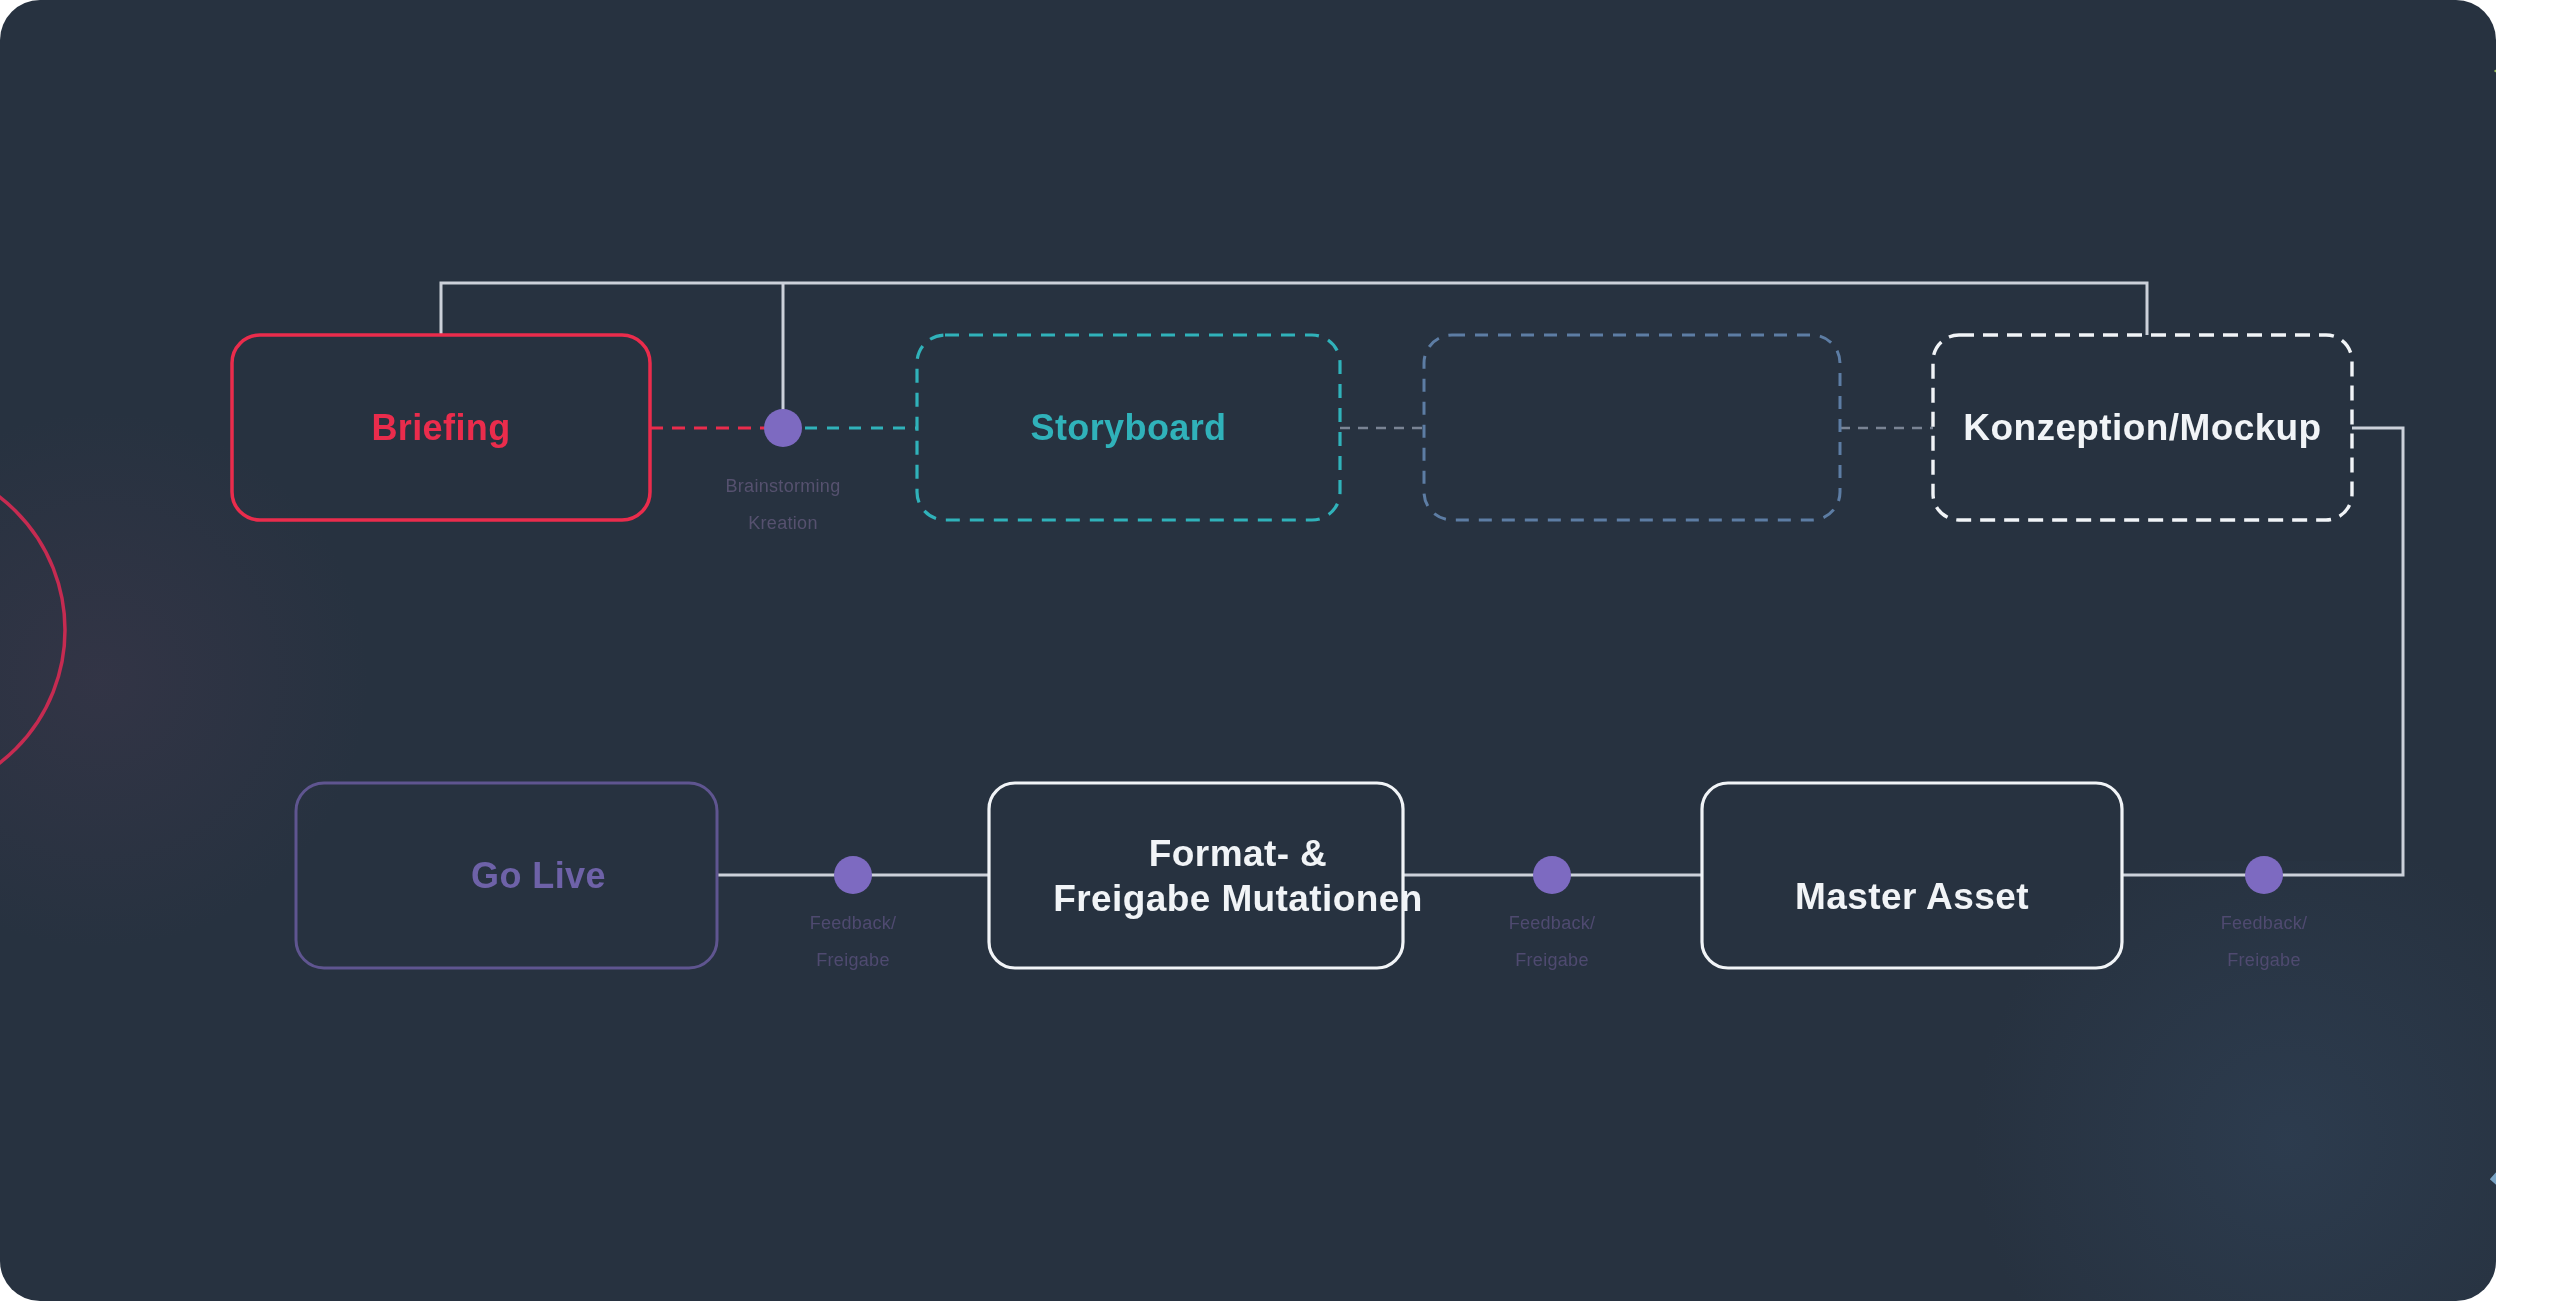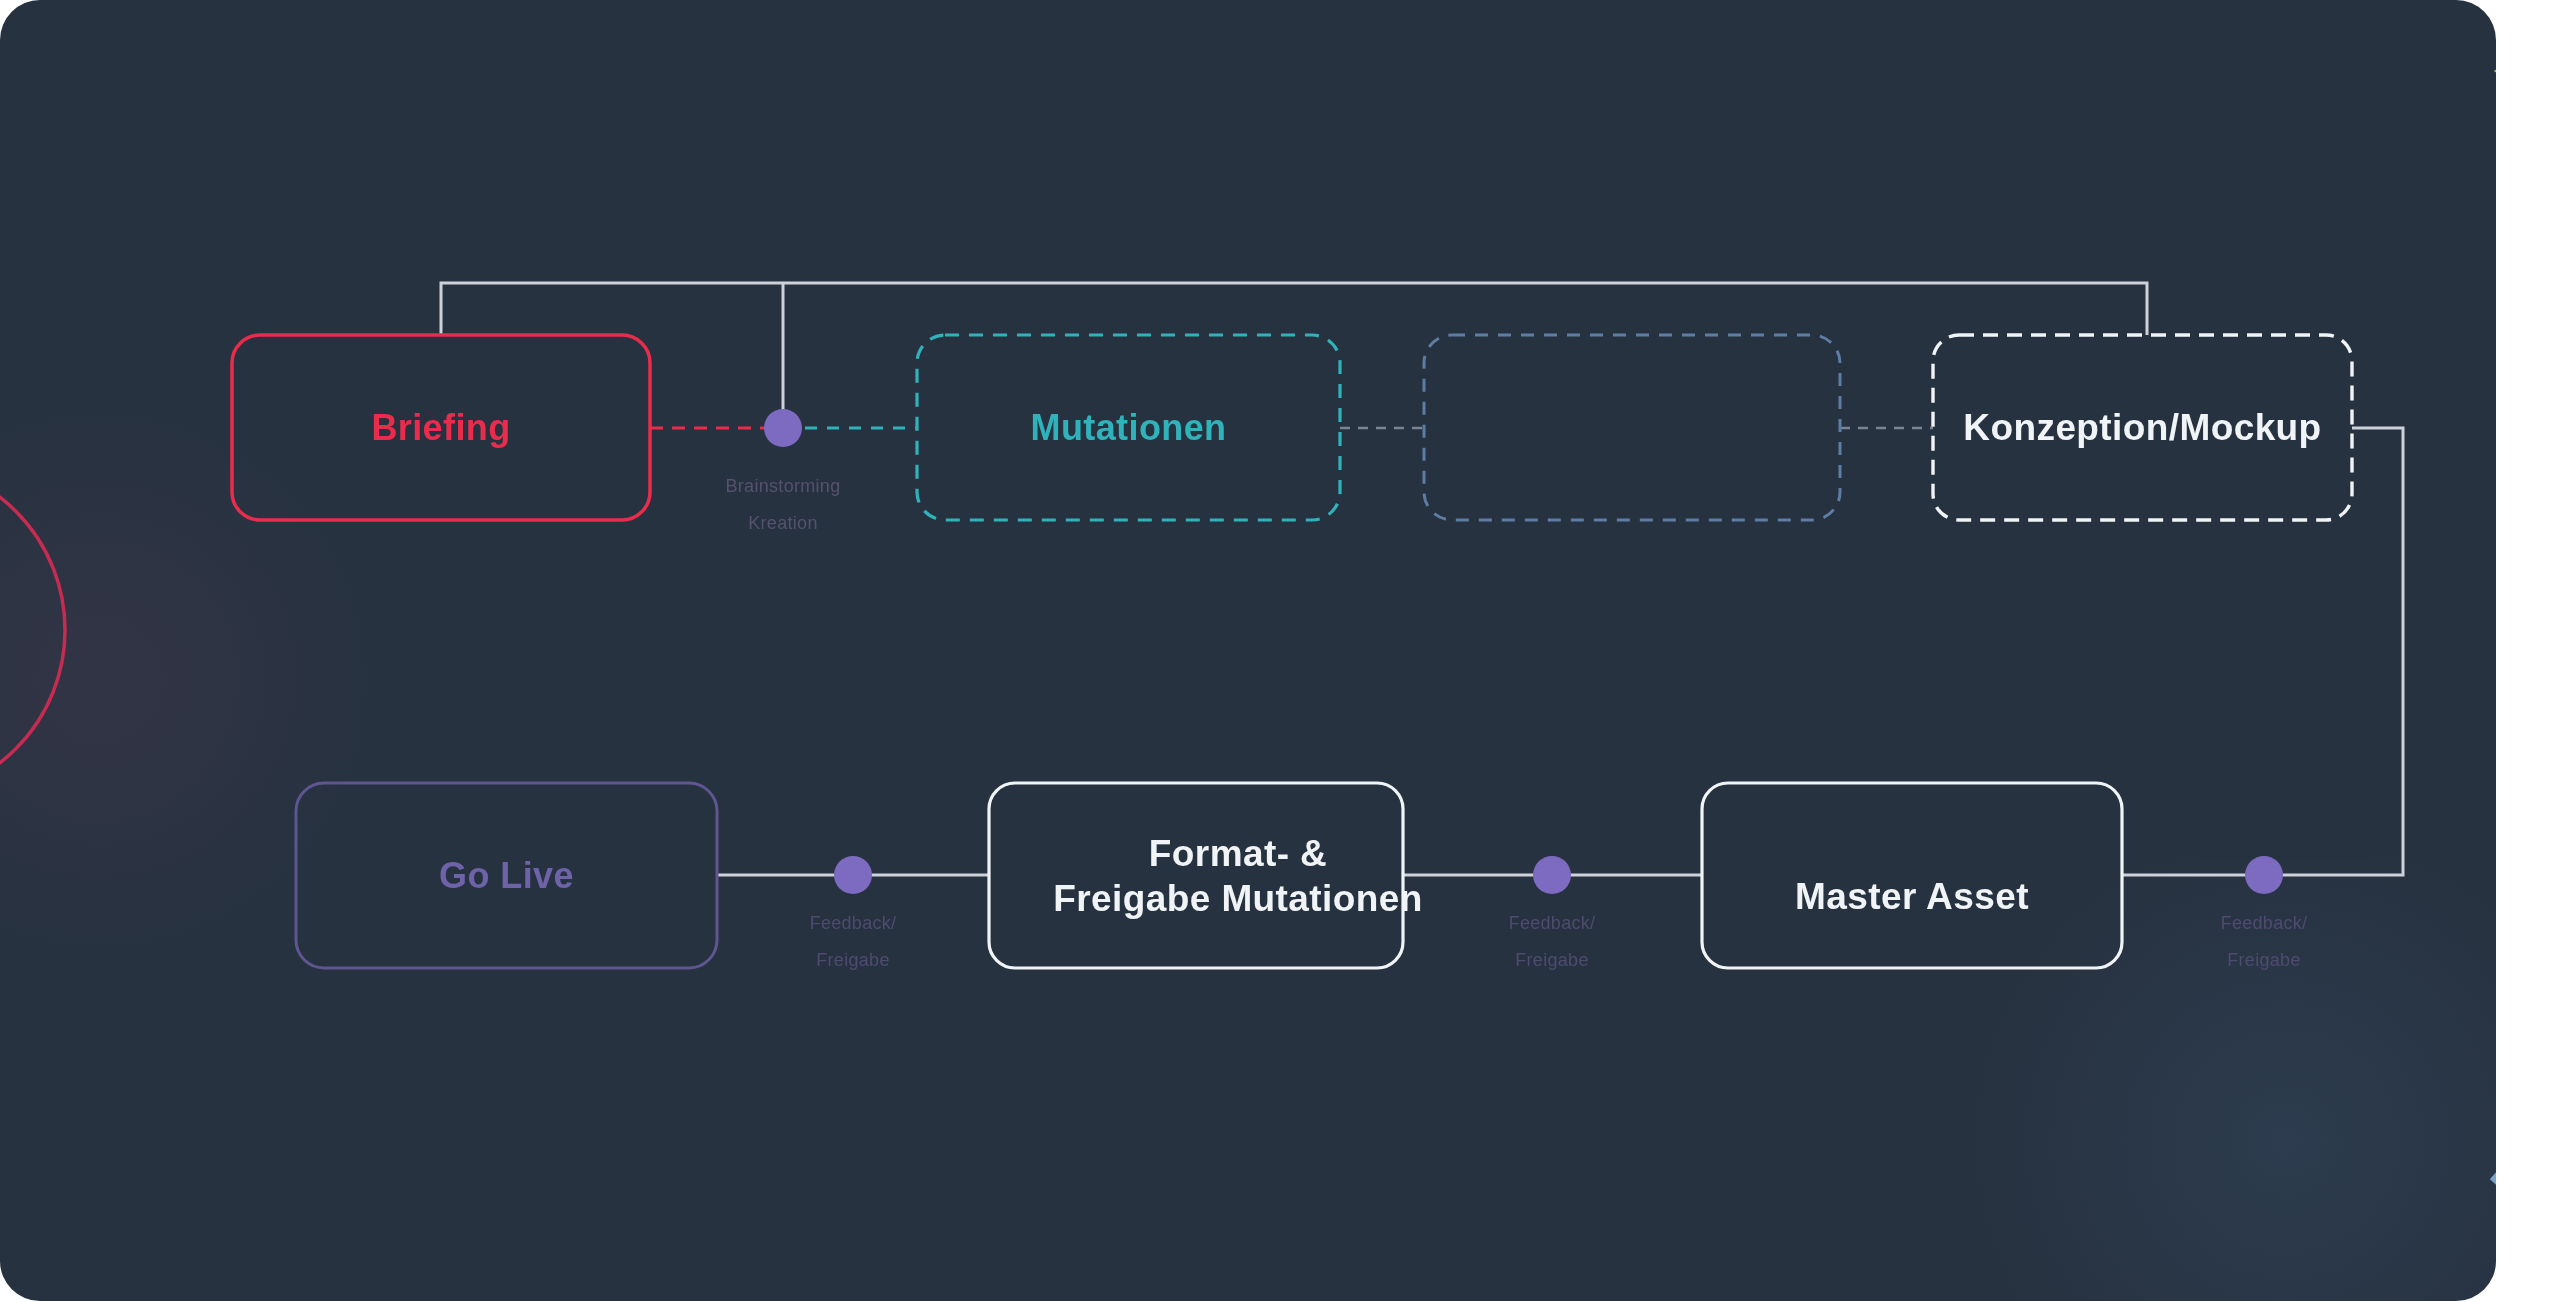--- a/index.html
+++ b/index.html
@@ -53,21 +53,21 @@
     position: absolute;
     display: flex; align-items: center; justify-content: center;
     text-align: center;
     font-size: 36px; font-weight: 600; letter-spacing: 0.4px;
     line-height: 45px;
   }
   .lbl-briefing   { left: 232px; top: 335px; width: 418px; height: 185px; color: var(--accent-red); }
   .lbl-konzeption { left: 917px; top: 335px; width: 423px; height: 185px; color: var(--accent-teal); }
   .lbl-kreation   { left: 1424px; top: 335px; width: 416px; height: 185px; color: var(--accent-steel); }
   .lbl-storyboard { left: 1933px; top: 335px; width: 419px; height: 185px; color: var(--accent-white); font-weight: 700; font-size: 37px; }
-  .lbl-golive     { left: 296px; top: 783px; width: 421px; height: 185px; color: var(--purple-text); }
+  .lbl-golive     { left: 296px; top: 783px; width: 421px; height: 185px; color: var(--purple-text); padding-left: 32px; }
   .lbl-format     { left: 1031px; top: 783px; width: 414px; height: 185px; color: var(--accent-white); font-weight: 700; font-size: 37px; flex-direction: column; text-align: right; }
   .lbl-master     { left: 1702px; top: 804px; width: 420px; height: 185px; color: var(--accent-white); font-weight: 700; font-size: 37px; }
 
   
   .milestone-label {
     position: absolute;
     transform: translateX(-50%);
     text-align: center;
     font-size: 18px; font-weight: 500; letter-spacing: 0.3px;
     line-height: 37px;
@@ -115,21 +115,21 @@
       <rect class="box box-white" x="989" y="783" width="414" height="185" rx="26"></rect>
       <rect class="box box-white" x="1702" y="783" width="420" height="185" rx="26"></rect>
 
       <circle class="dot" cx="783" cy="428" r="19"></circle>
       <circle class="dot" cx="853" cy="875" r="19"></circle>
       <circle class="dot" cx="1552" cy="875" r="19"></circle>
       <circle class="dot" cx="2264" cy="875" r="19"></circle>
     </svg>
 
     <div class="node-label lbl-briefing">Briefing</div>
-    <div class="node-label lbl-konzeption">Mutationen</div>
+    <div class="node-label lbl-konzeption">Storyboard</div>
     <div class="node-label lbl-storyboard">Konzeption/Mockup</div>
     <div class="node-label lbl-golive">Go Live</div>
     <div class="node-label lbl-format">
       <span>Format- &amp;</span>
       <span>Freigabe Mutationen</span>
     </div>
     <div class="node-label lbl-master">Master Asset</div>
 
     <div class="milestone-label ms-brainstorming">
       <div>Brainstorming</div>

